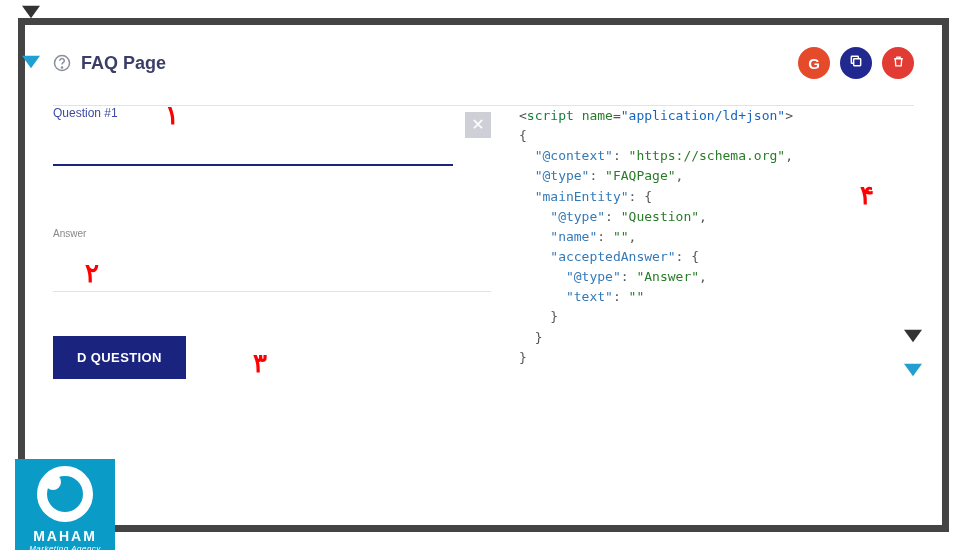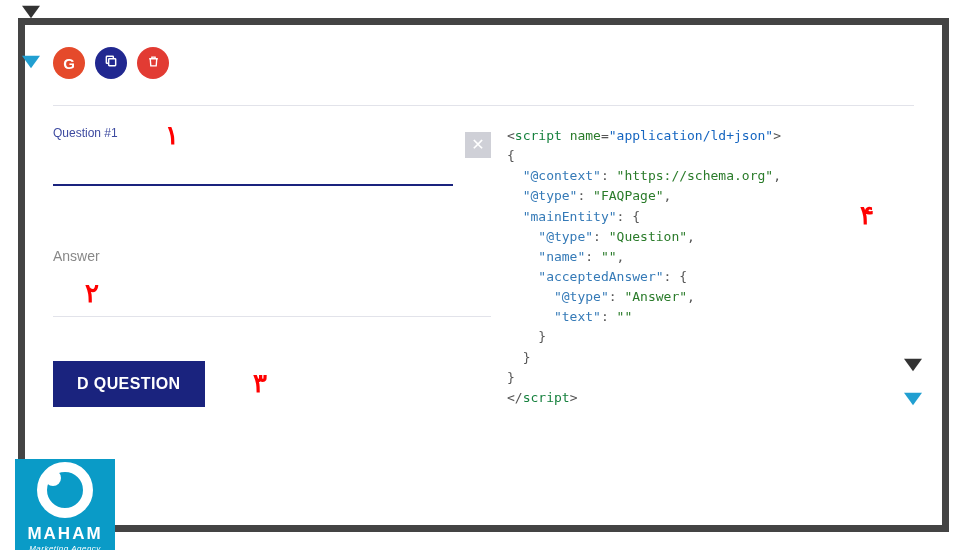--- a/index.html
+++ b/index.html
@@ -16,34 +16,34 @@
   .blue-caret { position:absolute; top:30px; left:-3px; color:#219fd1; }
 
   .action-icons { display: flex; gap: 10px; }
   .circle-btn { width: 32px; height: 32px; border-radius: 50%; display:flex; align-items:center; justify-content:center; color:#fff; cursor:pointer; font-weight:700; }
   .circle-g { background:#e54a2b; font-size:15px; }
   .circle-copy { background:#212890; }
   .circle-del { background:#e23b33; }
 
   .hr1 { border: none; border-top: 1px solid #e2e3ea; margin: 26px 0 0 0; }
 
-  .cols { display:flex; gap: 16px; margin-top: 20px; }
+  .cols { display:flex; gap: 28px; }
   .left { flex: 1; position:relative; }
   .right { flex: 1; position:relative; font-family: Menlo, Consolas, monospace; font-size: 13px; line-height: 1.55; color:#333; }
 
   .field-row { display:flex; align-items:flex-start; gap: 12px; }
   .field-col { flex:1; }
   .field-label { font-size: 12px; color:#3d4aa0; margin-bottom: 22px; display:block; }
   .input { width: 400px; border: none; border-bottom: 2px solid #1a237e; background:transparent; height: 24px; font-size:14px; }
   .close-btn { width: 26px; height: 26px; background:#cfd0d7; display:flex; align-items:center; justify-content:center; color:#fff; cursor:pointer; margin-top: 6px; font-size:16px; line-height:1; }
 
-  .answer-label { font-size: 14px; color:#888; margin-top: 62px; display:block; }
+  .answer-label { font-size: 10px; color:#888; margin-top: 62px; display:block; }
   .answer-hr { border:none; border-top:1px solid #e2e3ea; margin-top: 52px; }
 
-  .add-btn { background:#1a237e; color:#fff; border:none; padding: 14px 24px; font-weight:700; font-size:16px; letter-spacing:.4px; margin-top: 44px; cursor:pointer; position:relative; z-index:1; }
+  .add-btn { background:#1a237e; color:#fff; border:none; padding: 14px 24px; font-weight:700; font-size:13px; letter-spacing:.4px; margin-top: 44px; cursor:pointer; position:relative; z-index:1; }
 
   
   .annot { position:absolute; color:#f00; font-family: "Segoe Script","Comic Sans MS",cursive; font-size:26px; font-weight:700; pointer-events:none; }
 
   
   .c-tag { color:#15803d; }
   .c-attr { color:#2a7b2a; }
   .c-str { color:#1565c0; }
   .c-key { color:#357ab7; }
   .c-strv { color:#2a7b2a; }
@@ -51,21 +51,21 @@
 
   .right-caret-dark { position:absolute; bottom: 30px; right: -8px; color:#333; }
   .right-caret-blue { position:absolute; bottom: -4px; right: -8px; color:#219fd1; }
 
   
   .wm { position:absolute; left:-10px; bottom:-34px; z-index:2; }
   .wm-badge { width:100px; height:100px; background:#0a9bc7; display:flex; flex-direction:column; align-items:center; justify-content:flex-end; padding-bottom:6px; }
   .wm-circ-wrap { position:relative; width:56px; height:56px; margin-bottom:6px; }
   .wm-ring { position:absolute; inset:0; border:10px solid #fff; border-radius:50%; }
   .wm-dot { position:absolute; top:8px; left:8px; width:16px; height:16px; background:#fff; border-radius:50%; }
-  .wm-t1 { color:#fff; font-weight:800; letter-spacing:2px; font-size:17px; }
+  .wm-t1 { color:#fff; font-weight:800; letter-spacing:2px; font-size:14px; }
   .wm-t2 { color:#fff; font-size:8px; font-style:italic; letter-spacing:.5px; }
 
   svg.tri { width:18px; height:14px; }
 </style>
 </head>
 <body>
 
 <div class="outer">
   <div class="frame">
     <div class="content">
@@ -75,20 +75,30 @@
             <polygon points="0,0 20,0 10,14" fill="currentColor"></polygon>
           </svg>
       </span>
       <span class="blue-caret">
         <svg class="tri" viewBox="0 0 20 14">
             <polygon points="0,0 20,0 10,14" fill="currentColor"></polygon>
           </svg>
       </span>
 
       <div class="header-row">
+        <div class="title-wrap">
+          <span class="q-icon">
+            <svg width="18" height="18" viewBox="0 0 24 24" fill="none" stroke="currentColor" stroke-width="2">
+                <circle cx="12" cy="12" r="10"></circle>
+                <path d="M9 9a3 3 0 1 1 4.5 2.6c-.9.6-1.5 1.2-1.5 2.4"></path>
+                <circle cx="12" cy="18" r="0.8" fill="currentColor"></circle>
+              </svg>
+          </span>
+          <span class="title">FAQ Page</span>
+        </div>
         <div class="action-icons">
           <div class="circle-btn circle-g">
             <span>G</span>
           </div>
           <div class="circle-btn circle-copy">
             <span>
               <svg width="14" height="14" viewBox="0 0 24 24" fill="none" stroke="#fff" stroke-width="2.5">
                   <rect x="8" y="8" width="12" height="12" rx="1"></rect>
                   <path d="M16 8V5a1 1 0 0 0-1-1H5a1 1 0 0 0-1 1v10a1 1 0 0 0 1 1h3"></path>
                 </svg>
@@ -138,21 +148,20 @@
             <div>&nbsp;&nbsp;<span class="c-key">"@type"</span><span class="c-punc">: </span><span class="c-strv">"FAQPage"</span><span class="c-punc">,</span></div>
             <div>&nbsp;&nbsp;<span class="c-key">"mainEntity"</span><span class="c-punc">: {</span></div>
             <div>&nbsp;&nbsp;&nbsp;&nbsp;<span class="c-key">"@type"</span><span class="c-punc">: </span><span class="c-strv">"Question"</span><span class="c-punc">,</span></div>
             <div>&nbsp;&nbsp;&nbsp;&nbsp;<span class="c-key">"name"</span><span class="c-punc">: </span><span class="c-strv">""</span><span class="c-punc">,</span></div>
             <div>&nbsp;&nbsp;&nbsp;&nbsp;<span class="c-key">"acceptedAnswer"</span><span class="c-punc">: {</span></div>
             <div>&nbsp;&nbsp;&nbsp;&nbsp;&nbsp;&nbsp;<span class="c-key">"@type"</span><span class="c-punc">: </span><span class="c-strv">"Answer"</span><span class="c-punc">,</span></div>
             <div>&nbsp;&nbsp;&nbsp;&nbsp;&nbsp;&nbsp;<span class="c-key">"text"</span><span class="c-punc">: </span><span class="c-strv">""</span></div>
             <div>&nbsp;&nbsp;&nbsp;&nbsp;<span class="c-punc">}</span></div>
             <div>&nbsp;&nbsp;<span class="c-punc">}</span></div>
             <div><span class="c-punc">}</span></div>
-            <div><span class="c-punc">&lt;/</span><span class="c-tag">script</span><span class="c-punc">&gt;</span></div>
           </div>
 
           <span class="annot" style="top:70px; right:40px;">۴</span>
 
           <span class="right-caret-dark">
             <svg class="tri" viewBox="0 0 20 14">
                 <polygon points="0,0 20,0 10,14" fill="currentColor"></polygon>
               </svg>
           </span>
           <span class="right-caret-blue">

